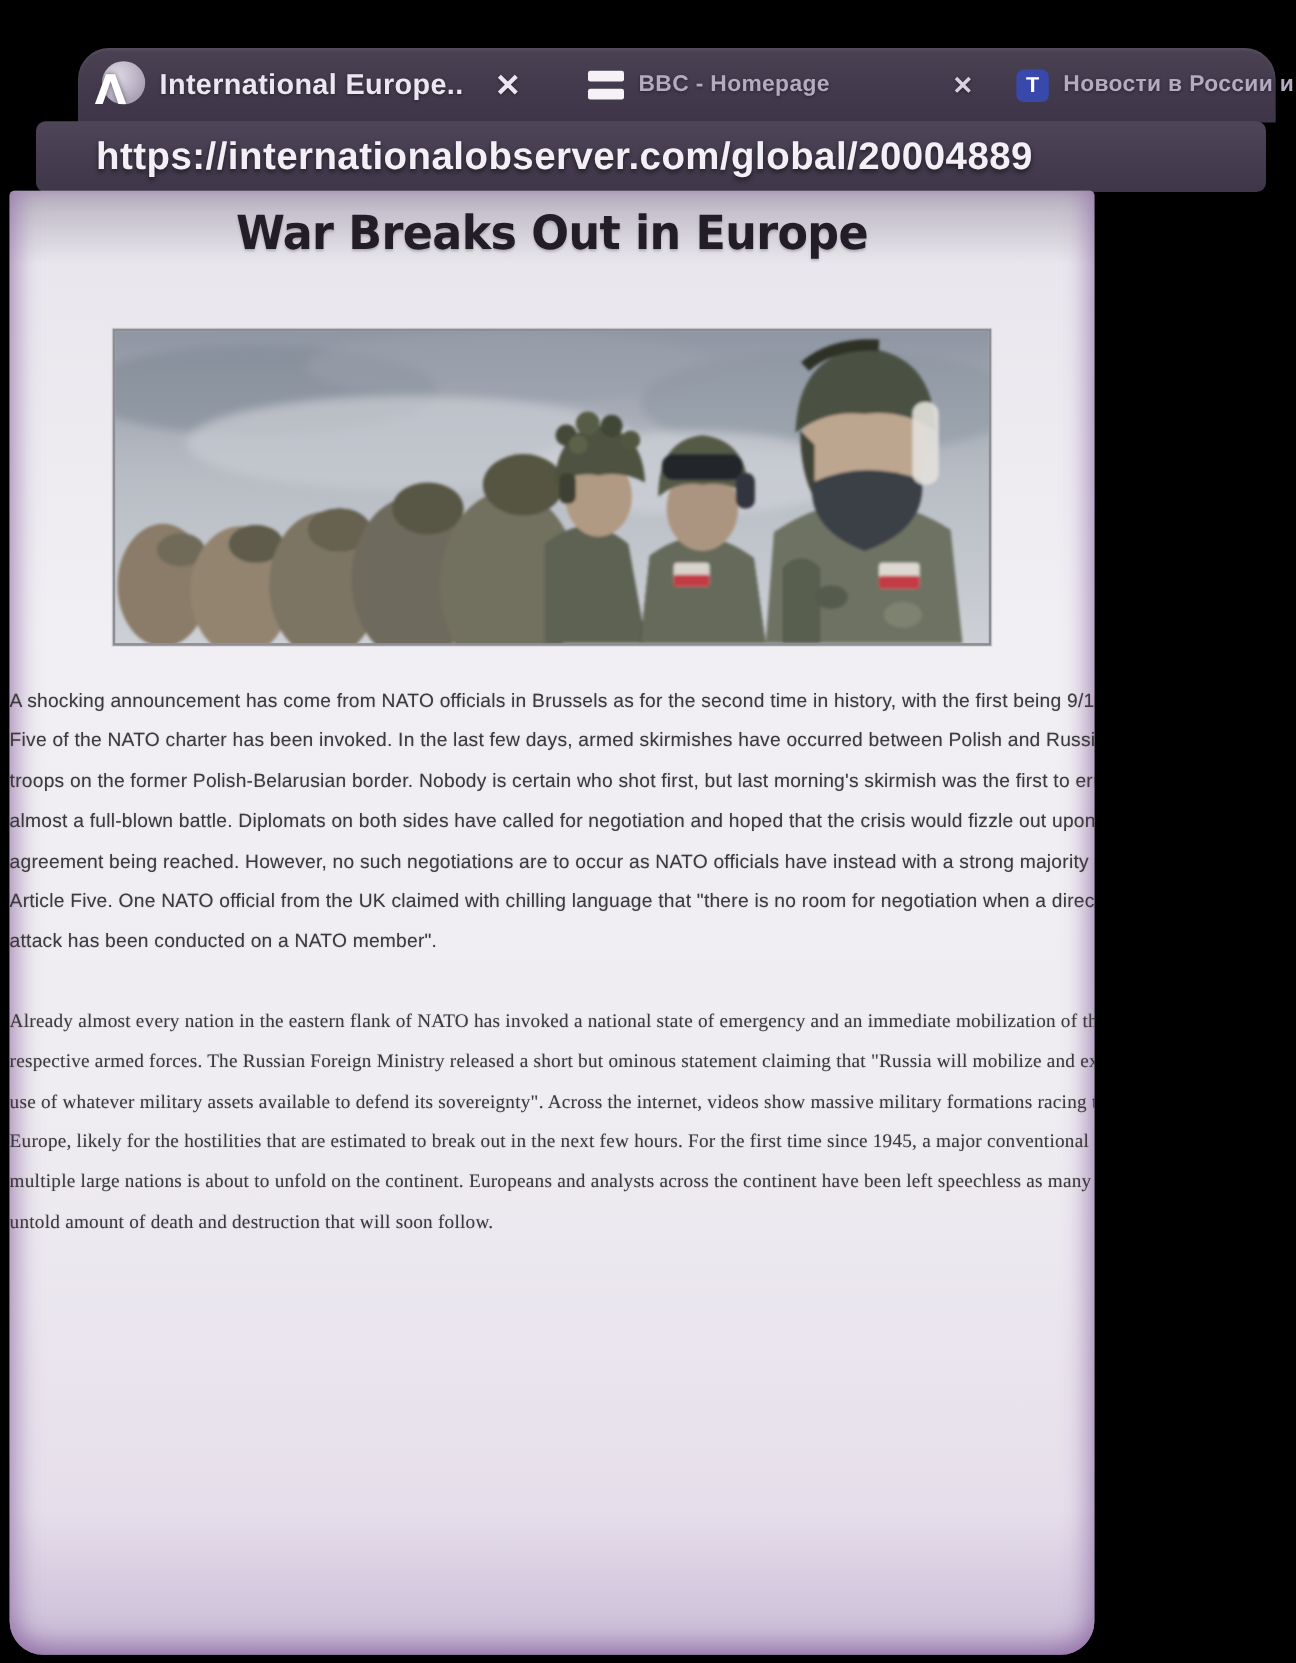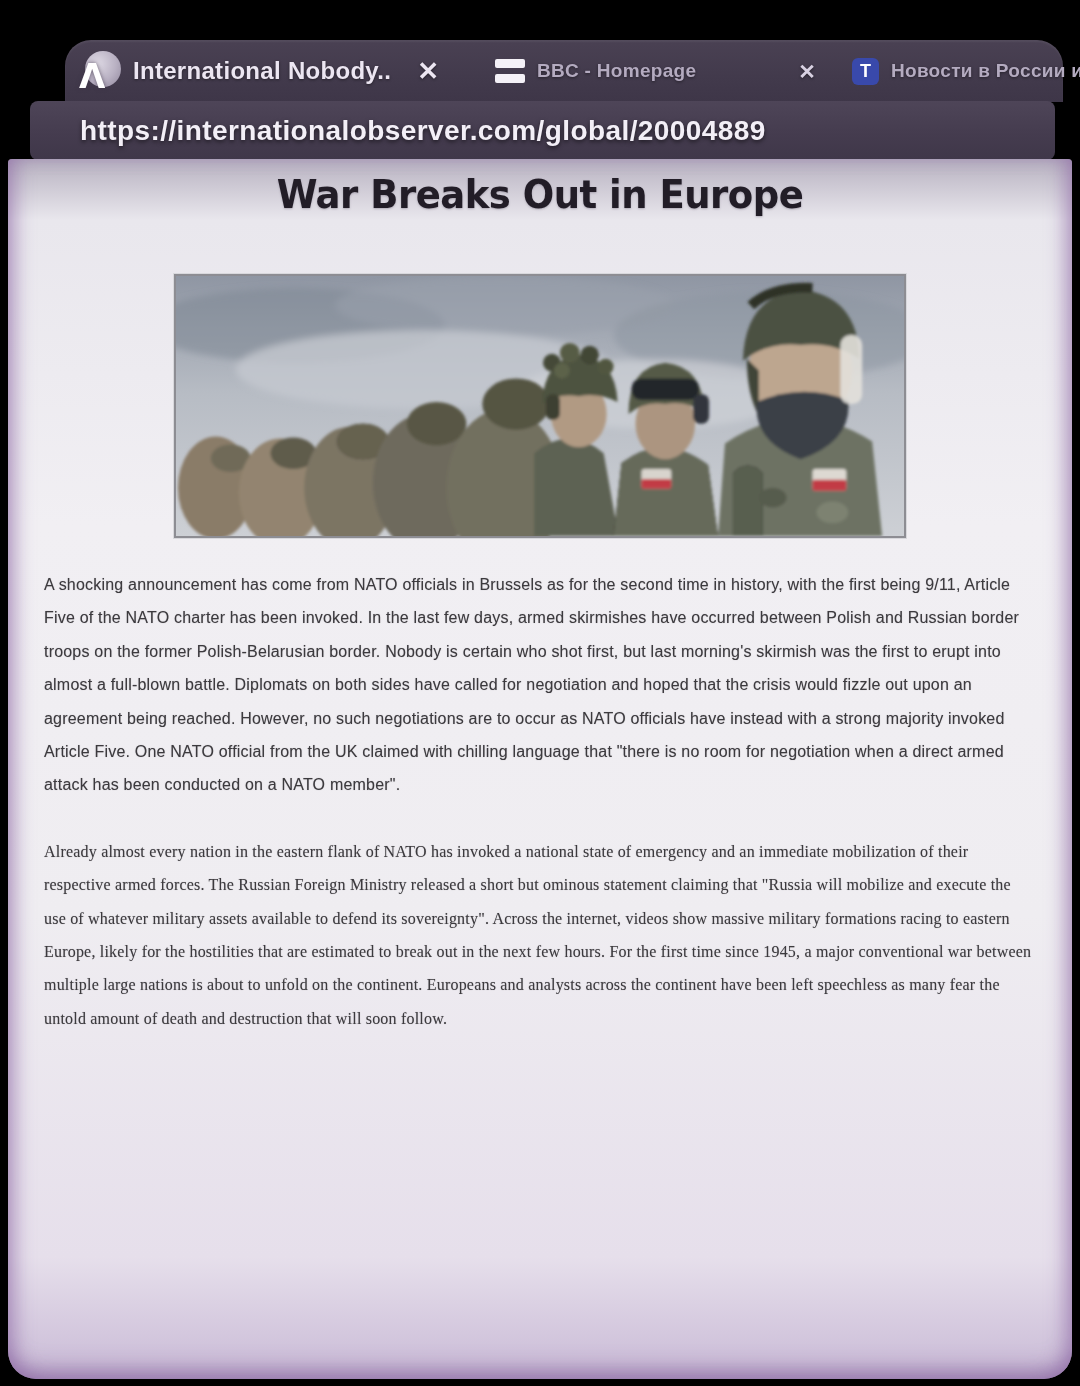--- a/index.html
+++ b/index.html
@@ -56,27 +56,27 @@
     color:#fff; font-size:18px; font-weight:bold;
   }
 
   .urlbar {
     position:absolute; top:101px; left:30px; width:1025px; height:59px;
     background:linear-gradient(180deg,#4e4558 0%, #453c4f 55%, #3f3749 100%);
     border-radius:8px;
     display:flex; align-items:center; padding-left:50px;
   }
   .url-text {
-    color:#f3eff7; font-size:28px; font-weight:bold; letter-spacing:0.4px;
+    color:#f3eff7; font-size:32px; font-weight:bold; letter-spacing:0.4px;
     text-shadow:0 2px 4px rgba(0,0,0,0.55); white-space:nowrap;
   }
 
   
   .page {
-    position:absolute; top:159px; left:8px; width:1064px; height:1220px;
+    position:absolute; top:159px; left:8px; width:904px; height:1220px;
     border-radius:4px 4px 28px 28px;
     background:linear-gradient(180deg,
       #b7b1c0 0%, #e9e7ed 5%, #f1eff3 30%, #efedf1 62%, #e6dfeb 90%, #c9badul 100%);
     background:linear-gradient(180deg,
       #b7b1c0 0%, #e9e7ed 5%, #f1eff3 30%, #efedf1 62%, #e6dfeb 90%, #c9bad6 100%);
     box-shadow:
       inset 14px 0 20px -8px rgba(148,112,170,0.65),
       inset -14px 0 20px -8px rgba(148,112,170,0.65),
       inset 0 -16px 24px -10px rgba(120,80,145,0.65);
     overflow:hidden;
@@ -110,21 +110,21 @@
 
 <div class="screen">
 
   <div class="tabbar">
 
     <div class="tab active">
       <span class="favicon-globe">
         <span class="globe"></span>
           <span class="lambda">Λ</span>
       </span>
-      <span class="tab-label">International Nobody..</span>
+      <span class="tab-label">International Europe..</span>
       <span class="tab-close">✕</span>
     </div>
 
     <div class="tab dim" style="margin-left:24px;align-items:center;">
       <span class="favicon-bars">
         <span></span>
           <span></span>
       </span>
       <span class="tab-label">BBC - Homepage</span>
       <span class="tab-close" style="margin-left:90px;">✕</span>

